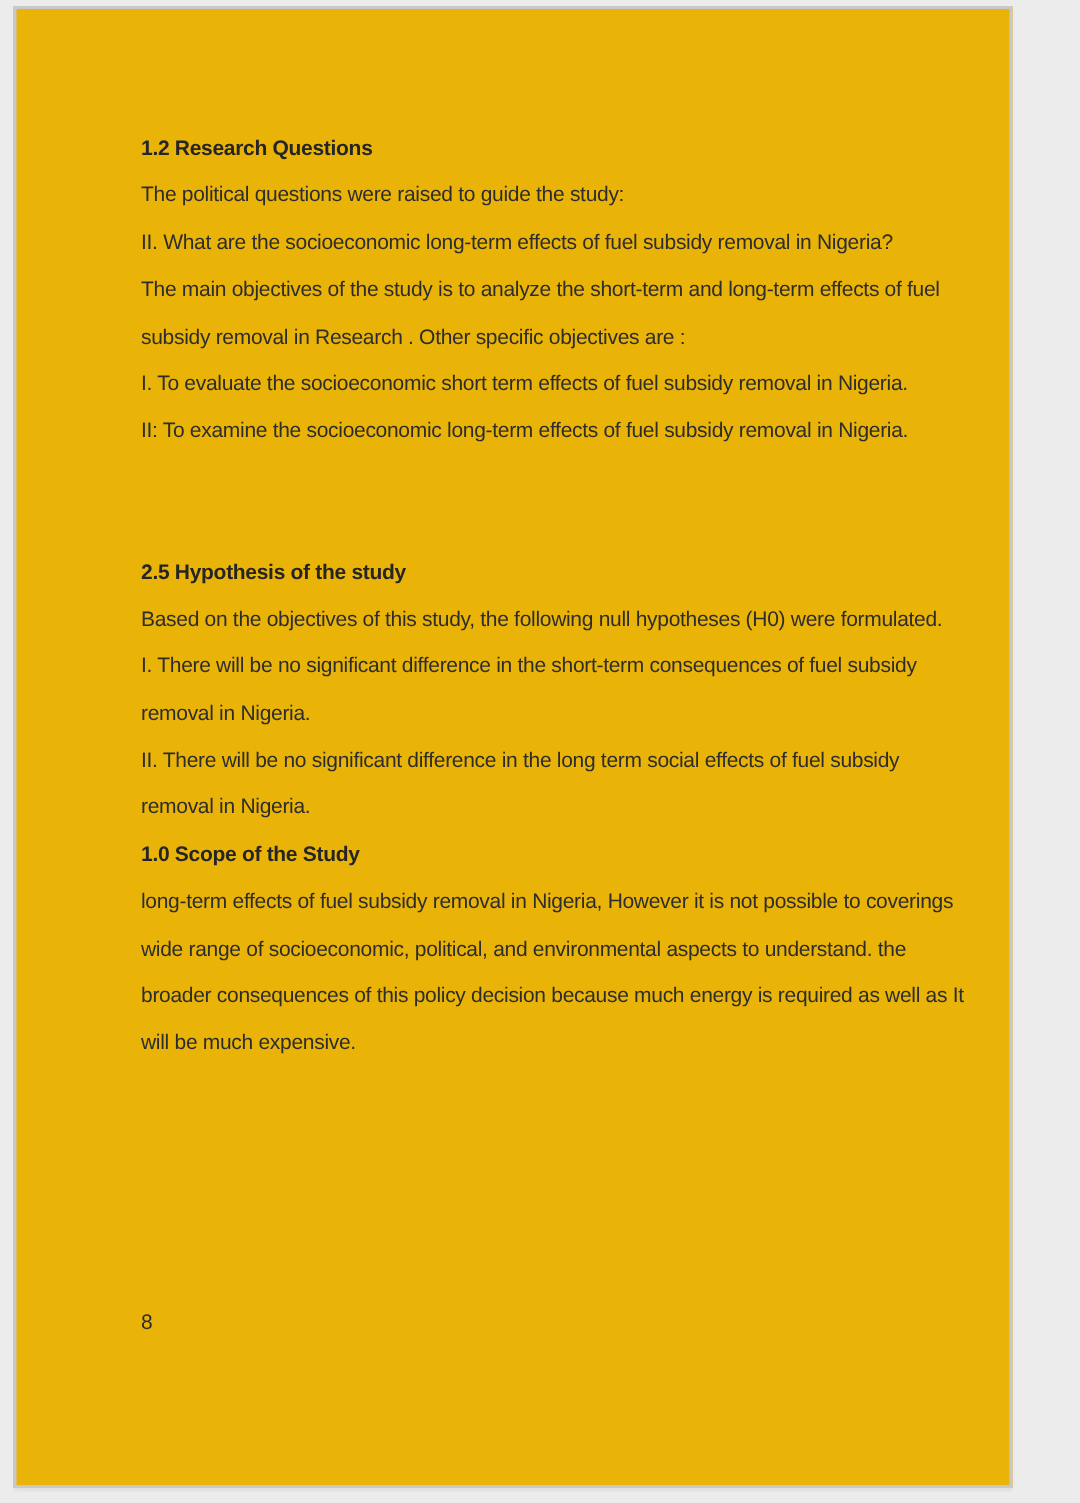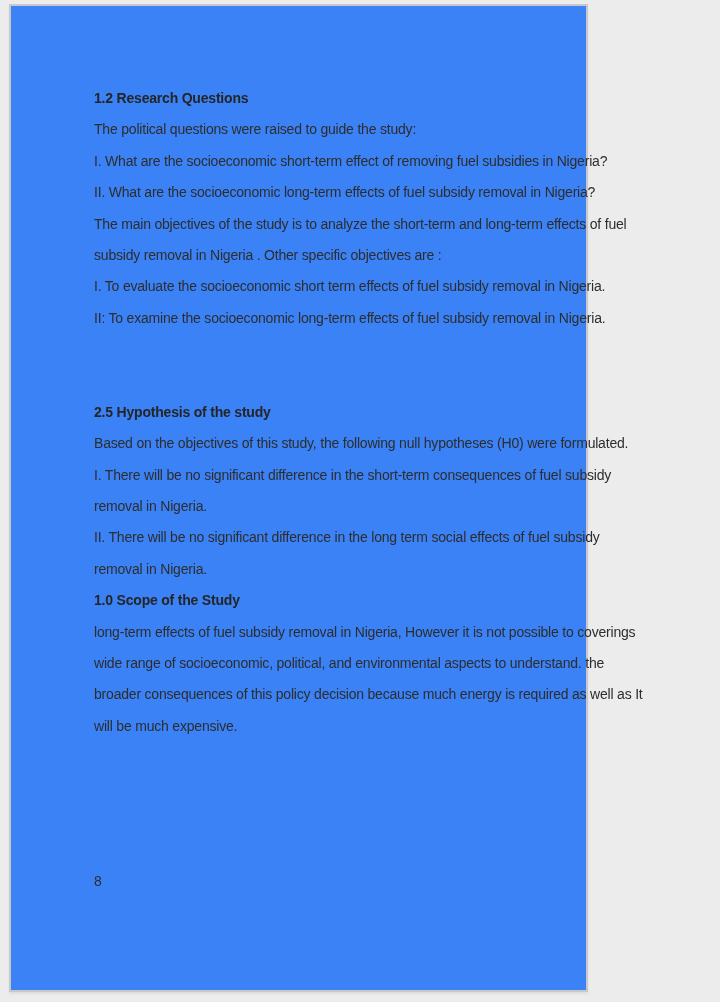--- a/index.html
+++ b/index.html
@@ -8,24 +8,24 @@
     width: 720px;
     height: 1002px;
     background: #ececec;
     overflow: hidden;
     font-family: "Liberation Sans", "DejaVu Sans", sans-serif;
   }
   .page {
     position: absolute;
     left: 9px;
     top: 4px;
-    width: 579px;
+    width: 666px;
     height: 988px;
     box-sizing: border-box;
-    background: #3b82f6;
+    background: #eab308;
     border: 2px solid #c8c8c8;
     box-shadow: 0 2px 2px rgba(0,0,0,0.06);
   }
   .content {
     position: absolute;
     left: 83px;
     top: 77px;
     right: 20px;
   }
   .line {
@@ -50,24 +50,23 @@
     color: #2d2d2d;
   }
 </style>
 </head>
 <body>
 
 <div class="page">
   <div class="content">
     <div class="line heading">1.2 Research Questions</div>
     <div class="line">The political questions were raised to guide the study:</div>
-    <div class="line">I. What are the socioeconomic short-term effect of removing fuel subsidies in Nigeria?</div>
     <div class="line">II. What are the socioeconomic long-term effects of fuel subsidy removal in Nigeria?</div>
     <div class="line">The main objectives of the study is to analyze the short-term and long-term effects of fuel</div>
-    <div class="line">subsidy removal in Nigeria . Other specific objectives are :</div>
+    <div class="line">subsidy removal in Research . Other specific objectives are :</div>
     <div class="line">I. To evaluate the socioeconomic short term effects of fuel subsidy removal in Nigeria.</div>
     <div class="line">II: To examine the socioeconomic long-term effects of fuel subsidy removal in Nigeria.</div>
     <div class="line"></div>
     <div class="line"></div>
     <div class="line heading">2.5 Hypothesis of the study</div>
     <div class="line">Based on the objectives of this study, the following null hypotheses (H0) were formulated.</div>
     <div class="line">I. There will be no significant difference in the short-term consequences of fuel subsidy</div>
     <div class="line">removal in Nigeria.</div>
     <div class="line">II. There will be no significant difference in the long term social effects of fuel subsidy</div>
     <div class="line">removal in Nigeria.</div>

